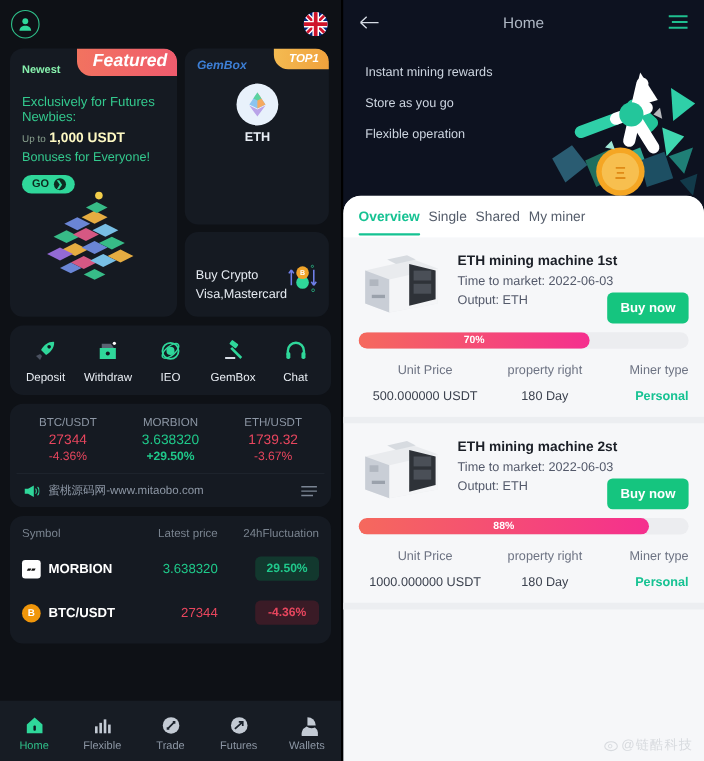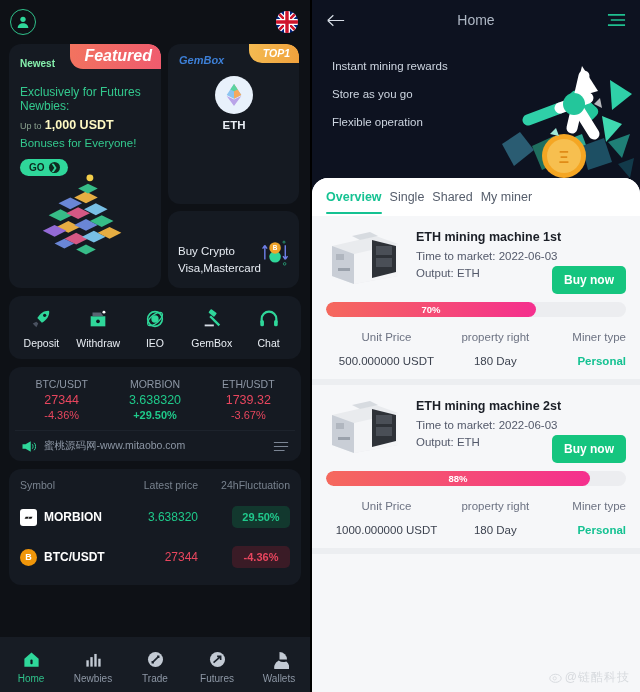--- a/index.html
+++ b/index.html
@@ -404,21 +404,21 @@
         </svg>
         <span class="tb-label">Home</span>
       </div>
       <div class="tb-item">
         <svg width="19" height="19" viewBox="0 0 24 24">
           <rect x="3" y="13" width="3" height="8" fill="#c3cad4"></rect>
           <rect x="8" y="9" width="3" height="12" fill="#c3cad4"></rect>
           <rect x="13" y="5" width="3" height="16" fill="#c3cad4"></rect>
           <rect x="18" y="11" width="3" height="10" fill="#c3cad4"></rect>
         </svg>
-        <span class="tb-label">Newbies</span>
+        <span class="tb-label">Flexible</span>
       </div>
       <div class="tb-item">
         <svg width="19" height="19" viewBox="0 0 24 24">
           <circle cx="12" cy="12" r="9.5" fill="#c3cad4"></circle>
           <path d="M8 16 L16 8 M14 8 H16 V10 M10 16 H8 V14" stroke="#1a212b" stroke-width="2" fill="none"></path>
         </svg>
         <span class="tb-label">Trade</span>
       </div>
       <div class="tb-item">
         <svg width="19" height="19" viewBox="0 0 24 24">

